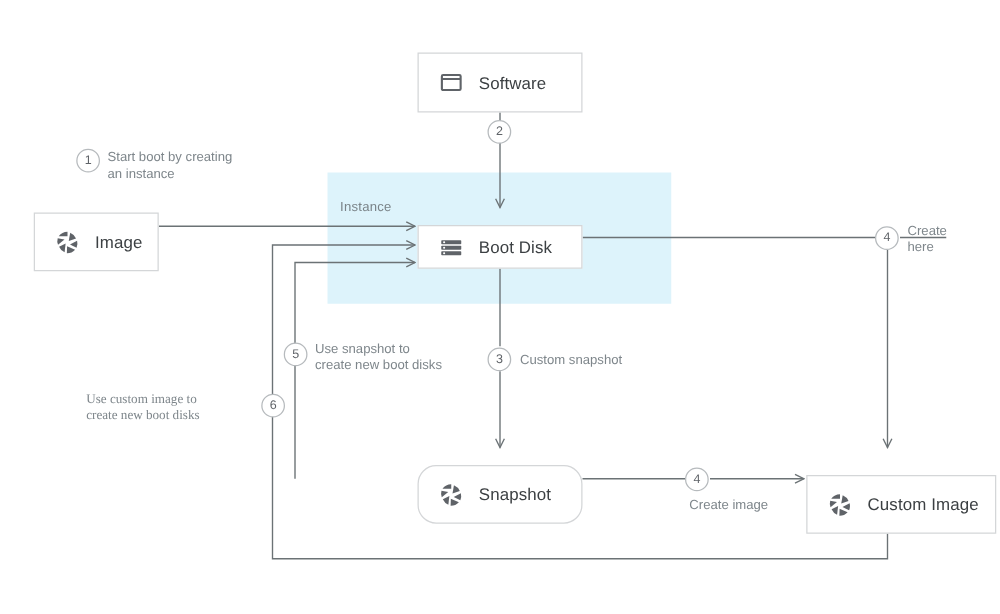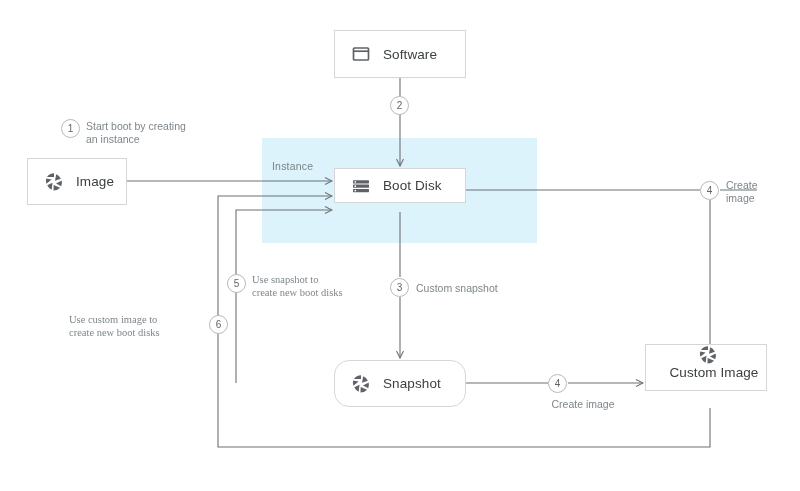--- a/index.html
+++ b/index.html
@@ -45,20 +45,21 @@
   
   .node {
     position: absolute;
     box-sizing: border-box;
     background: #ffffff;
     border: 1px solid #d4d6d8;
     display: flex;
     align-items: center;
     padding-left: 16px;
     z-index: 3;
+    margin-top: 12px;
   }
   .node .ico {
     width: 20px;
     height: 20px;
     flex: 0 0 20px;
     margin-right: 12px;
     display: block;
   }
   .node .lbl {
     font-size: 13.5px;
@@ -176,21 +177,21 @@
         <path d="M2.6,7.8 A10.4,10.4 0 0 0 2.9,14.2 L9.1,9.0 Z"></path>
         <path d="M3.9,16 A10.4,10.4 0 0 0 9.2,21.3 L10.2,12.9 Z"></path>
         <path d="M11.4,22.3 A10.4,10.4 0 0 0 19.3,18.9 L11.6,15.6 Z"></path>
         <path d="M20.7,17.1 A10.4,10.4 0 0 0 21.2,10.2 L14.4,13.9 Z"></path>
         <path d="M20.2,8.2 A10.4,10.4 0 0 0 14.6,2.6 L13.2,10.6 Z"></path>
       </g>
     </svg>
     <span class="lbl">Snapshot</span>
   </div>
 
-  <div class="node" style="left:645px; top:344px; width:122px; height:47px;flex-direction:column;">
+  <div class="node" style="left:645px; top:368px; width:152px; height:47px;">
     <svg class="ico" viewBox="0 0 24 24" xmlns="http://www.w3.org/2000/svg">
       <g fill="#5f6368">
         <path d="M12,1.6 A10.4,10.4 0 0 0 3.6,6 L12,6 Z"></path>
         <path d="M2.6,7.8 A10.4,10.4 0 0 0 2.9,14.2 L9.1,9.0 Z"></path>
         <path d="M3.9,16 A10.4,10.4 0 0 0 9.2,21.3 L10.2,12.9 Z"></path>
         <path d="M11.4,22.3 A10.4,10.4 0 0 0 19.3,18.9 L11.6,15.6 Z"></path>
         <path d="M20.7,17.1 A10.4,10.4 0 0 0 21.2,10.2 L14.4,13.9 Z"></path>
         <path d="M20.2,8.2 A10.4,10.4 0 0 0 14.6,2.6 L13.2,10.6 Z"></path>
       </g>
     </svg>
@@ -201,26 +202,26 @@
   <div class="caption right" style="left:86px; top:120px; width:130px;">Start boot by creating
 an instance</div>
 
   <div class="step" style="left:390px; top:96px;">2</div>
 
   <div class="step" style="left:390px; top:278px;">3</div>
   <div class="caption right" style="left:416px; top:282px; width:120px;">Custom snapshot</div>
 
   <div class="step" style="left:700px; top:181px;">4</div>
   <div class="caption right" style="left:726px; top:179px; width:70px;">Create
-image</div>
+here</div>
 
   <div class="step" style="left:548px; top:374px;">4</div>
   <div class="caption" style="left:523px; top:398px; width:120px; text-align:center;">Create image</div>
 
   <div class="step" style="left:227px; top:274px;">5</div>
-  <div class="caption right" style="left:252px; top:273px; width:130px;font-family:Liberation Serif, serif;">Use snapshot to
+  <div class="caption right" style="left:252px; top:273px; width:130px;">Use snapshot to
 create new boot disks</div>
 
   <div class="step" style="left:209px; top:315px;">6</div>
   <div class="caption leftal" style="left:69px; top:313px; width:134px;">Use custom image to
 create new boot disks</div>
 
 </div>
 
 </body></html>

